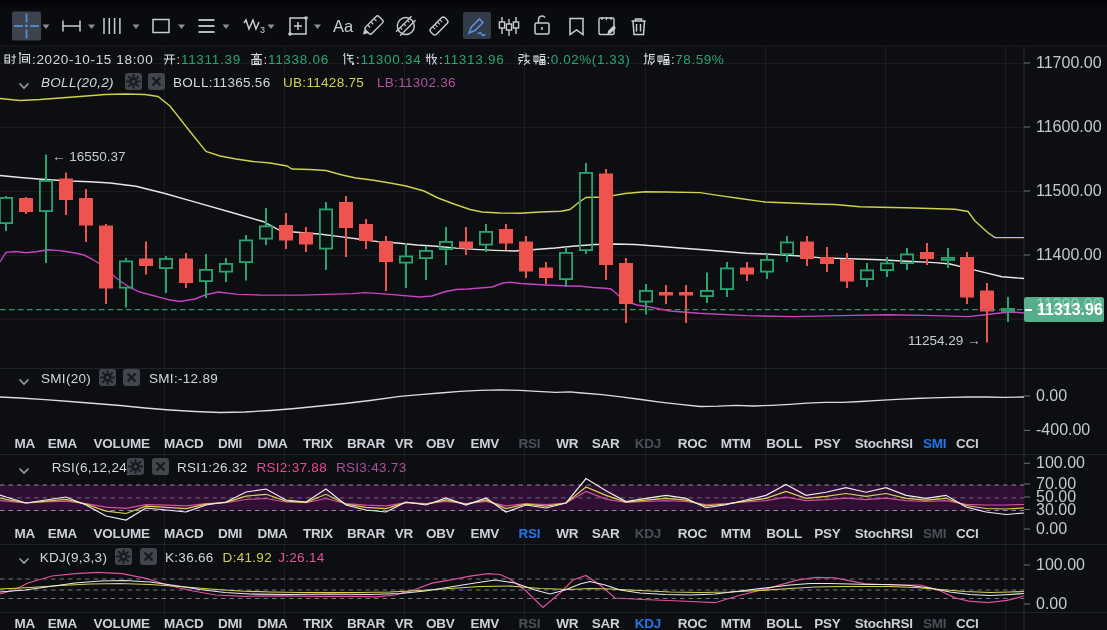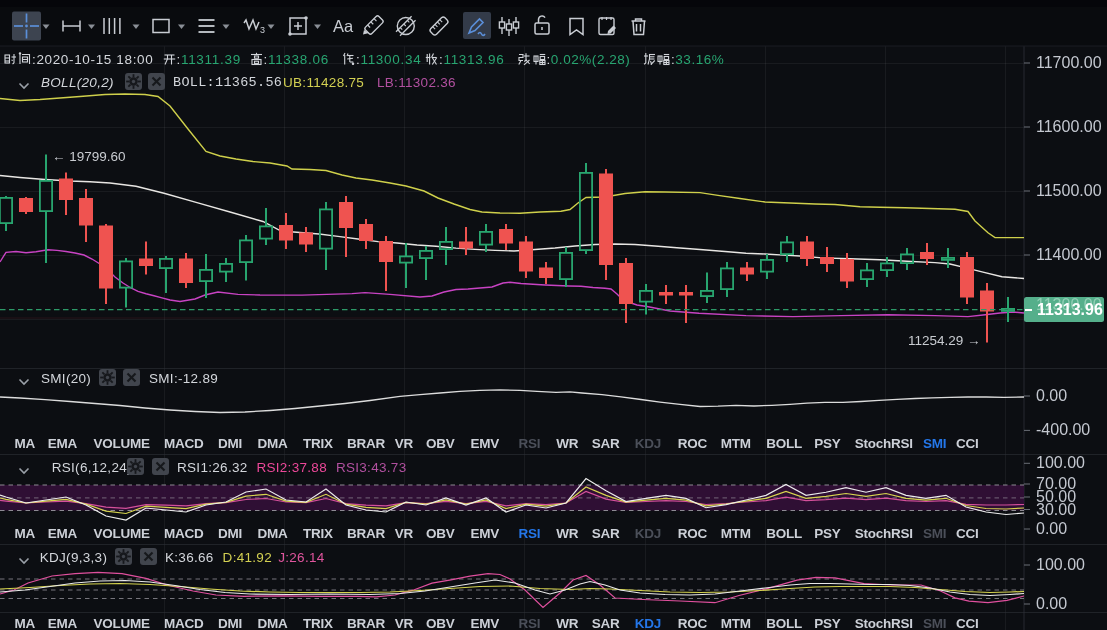--- a/index.html
+++ b/index.html
@@ -364,21 +364,21 @@
     </svg><svg class="hz" width="13.5" height="14" viewBox="0 0 13.5 14">
       <g stroke="#d2d5da" stroke-width="1.1" fill="none">
         <rect x="1" y="4" width="4" height="5.5"></rect>
         <line x1="3" y1="4" x2="3" y2="12.5"></line>
         <line x1="6.8" y1="2.5" x2="12.2" y2="2.5"></line>
         <rect x="7.2" y="4.5" width="4.4" height="3"></rect>
         <rect x="6.8" y="8.5" width="5.2" height="4"></rect>
         <line x1="9.4" y1="8.5" x2="9.4" y2="12.5"></line>
         <line x1="6.8" y1="10.5" x2="12" y2="10.5"></line>
       </g>
-    </svg>:<span class="g">0.02%(2.28)</span></div>
+    </svg>:<span class="g">0.02%(1.33)</span></div>
 <div class="t" style="left:642px;top:52px;letter-spacing:0.55px"><svg class="hz" width="13.5" height="14" viewBox="0 0 13.5 14">
       <g stroke="#d2d5da" stroke-width="1.1" fill="none">
         <line x1="2.8" y1="1" x2="2.8" y2="11"></line>
         <line x1="1" y1="4" x2="5" y2="4"></line>
         <path d="M 2.8 11 l -1.8 1.2"></path>
         <path d="M 6 2.5 h 6"></path>
         <path d="M 6.5 2.5 v 4.5 l -1.5 5.5"></path>
         <line x1="6.5" y1="4.8" x2="11.5" y2="4.8"></line>
         <line x1="6.5" y1="7" x2="11.5" y2="7"></line>
         <path d="M 7.5 9 l 1.2 3.5"></path>
@@ -387,21 +387,21 @@
     </svg><svg class="hz" width="13.5" height="14" viewBox="0 0 13.5 14">
       <g stroke="#d2d5da" stroke-width="1.1" fill="none">
         <rect x="1" y="4" width="4" height="5.5"></rect>
         <line x1="3" y1="4" x2="3" y2="12.5"></line>
         <line x1="6.8" y1="2.5" x2="12.2" y2="2.5"></line>
         <rect x="7.2" y="4.5" width="4.4" height="3"></rect>
         <rect x="6.8" y="8.5" width="5.2" height="4"></rect>
         <line x1="9.4" y1="8.5" x2="9.4" y2="12.5"></line>
         <line x1="6.8" y1="10.5" x2="12" y2="10.5"></line>
       </g>
-    </svg>:<span class="g">33.16%</span></div>
+    </svg>:<span class="g">78.59%</span></div>
 <div class="t" style="left:18px;top:78px;"><svg class="chev" width="12" height="8" viewBox="0 0 12 8">
       <path d="M 1.5 1.5 L 6 6 L 10.5 1.5" fill="none" stroke="#9aa0a8" stroke-width="1.6"></path>
     </svg></div>
 <div class="hd" style="left:41px;top:74px;font-style:italic;">BOLL(20,2)</div>
 <div class="hd" style="left:125px;top:73px;"><span class="ibadge"><svg width="17" height="17" viewBox="0 0 17 17" style="position:absolute;left:0;top:0">
         <g fill="#16181c">
           <circle cx="8.5" cy="8.5" r="4.2"></circle>
           <rect x="7.6" y="1.2" width="1.8" height="3" transform="rotate(0 8.5 8.5)"></rect>
           <rect x="7.6" y="1.2" width="1.8" height="3" transform="rotate(45 8.5 8.5)"></rect>
           <rect x="7.6" y="1.2" width="1.8" height="3" transform="rotate(90 8.5 8.5)"></rect>
@@ -412,21 +412,21 @@
           <rect x="7.6" y="1.2" width="1.8" height="3" transform="rotate(315 8.5 8.5)"></rect>
         </g>
         <circle cx="8.5" cy="8.5" r="1.7" fill="#41454d"></circle>
       </svg></span></div>
 <div class="hd" style="left:148px;top:73px;"><span class="ibadge"><svg width="17" height="17" viewBox="0 0 17 17" style="position:absolute;left:0;top:0">
         <g stroke="#16181c" stroke-width="2.2">
           <line x1="4.5" y1="4.5" x2="12.5" y2="12.5"></line>
           <line x1="12.5" y1="4.5" x2="4.5" y2="12.5"></line>
         </g>
       </svg></span></div>
-<div class="hd" style="left:173px;top:74px;font-family:Liberation Mono, monospace;">BOLL:11365.56</div>
+<div class="hd" style="left:173px;top:74px;">BOLL:11365.56</div>
 <div class="hd" style="left:283px;top:74px;color:#d3d052">UB:11428.75</div>
 <div class="hd" style="left:377px;top:74px;color:#b1509f">LB:11302.36</div>
 <div class="t" style="left:18px;top:373.5px;"><svg class="chev" width="12" height="8" viewBox="0 0 12 8">
       <path d="M 1.5 1.5 L 6 6 L 10.5 1.5" fill="none" stroke="#9aa0a8" stroke-width="1.6"></path>
     </svg></div>
 <div class="hd" style="left:41px;top:369.5px;">SMI(20)</div>
 <div class="hd" style="left:99px;top:368.5px;"><span class="ibadge"><svg width="17" height="17" viewBox="0 0 17 17" style="position:absolute;left:0;top:0">
         <g fill="#16181c">
           <circle cx="8.5" cy="8.5" r="4.2"></circle>
           <rect x="7.6" y="1.2" width="1.8" height="3" transform="rotate(0 8.5 8.5)"></rect>
@@ -578,13 +578,13 @@
 <div class="ax" style="left:1036px;top:489px">50.00</div>
 <div class="ax" style="left:1036px;top:501.5px">30.00</div>
 <div class="ax" style="left:1036px;top:521px">0.00</div>
 <div class="ax" style="left:1036px;top:557px">100.00</div>
 <div class="ax" style="left:1036px;top:596px">0.00</div>
 <div style="position:absolute;left:1024px;top:297px;width:80px;height:25px;background:#55af8b;border-radius:2.5px;overflow:hidden">
     <div class="ax" style="left:12px;top:0;color:rgba(235,255,246,0.4)">11300.00</div>
     <div class="ax" style="left:13px;top:4.5px;color:#fff;font-weight:bold">11313.96</div>
   </div>
 <div style="position:absolute;left:1025px;top:308.7px;width:7px;height:2px;background:#fff"></div>
-<div class="t" style="left:52px;top:148.5px;color:#c9ccd1">← 19799.60</div>
+<div class="t" style="left:52px;top:148.5px;color:#c9ccd1">← 16550.37</div>
 <div class="t" style="left:908px;top:333px;color:#c9ccd1">11254.29 →</div>
 </body></html>

